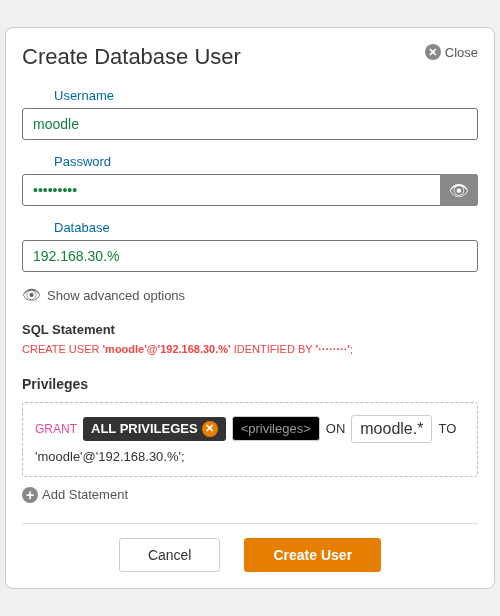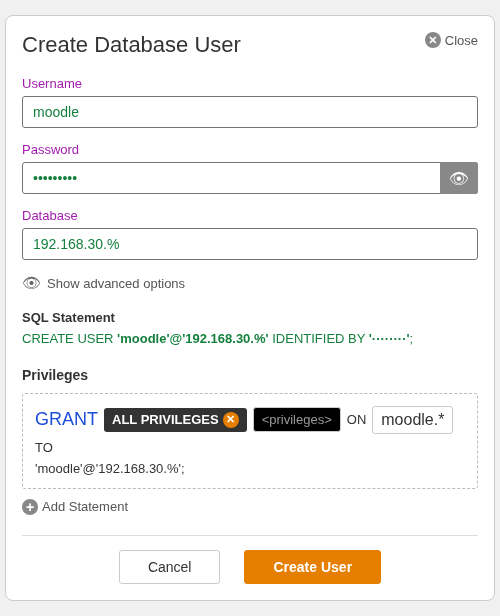--- a/index.html
+++ b/index.html
@@ -55,22 +55,23 @@
       font-size: 11px;
       font-weight: bold;
       line-height: 1;
     }
     .field-group {
       margin-bottom: 14px;
     }
     .field-label {
       display: block;
       margin-bottom: 5px;
-      color: #a21caf;
-      font-size: 13px;
+      color: #0369a1;
+      font-size: 13px;
+      margin-left: 32px;
     }
     .field-input-wrap {
       position: relative;
       display: flex;
       align-items: center;
     }
     .field-input {
       width: 100%;
       padding: 7px 10px;
       border: 1px solid #737373;
@@ -114,22 +115,22 @@
     .sql-section {
       margin-bottom: 18px;
     }
     .sql-title {
       font-weight: bold;
       font-size: 13px;
       color: #333;
       margin-bottom: 4px;
     }
     .sql-text {
-      font-size: 13px;
-      color: #15803d;
+      font-size: 11px;
+      color: #ef4444;
       line-height: 1.5;
     }
     .sql-text strong {
       font-weight: bold;
     }
     .privileges-section {
       margin-bottom: 16px;
     }
     .privileges-title {
       font-weight: bold;
@@ -144,22 +145,22 @@
       margin-bottom: 10px;
     }
     .grant-row {
       display: flex;
       align-items: center;
       gap: 6px;
       flex-wrap: wrap;
       margin-bottom: 6px;
     }
     .grant-label {
-      font-size: 18px;
-      color: #1d4ed8;
+      font-size: 12px;
+      color: #ec4899;
     }
     .privileges-badge {
       display: flex;
       align-items: center;
       gap: 4px;
       background: #333;
       color: #fff;
       border-radius: 3px;
       padding: 4px 8px;
       font-size: 13px;

